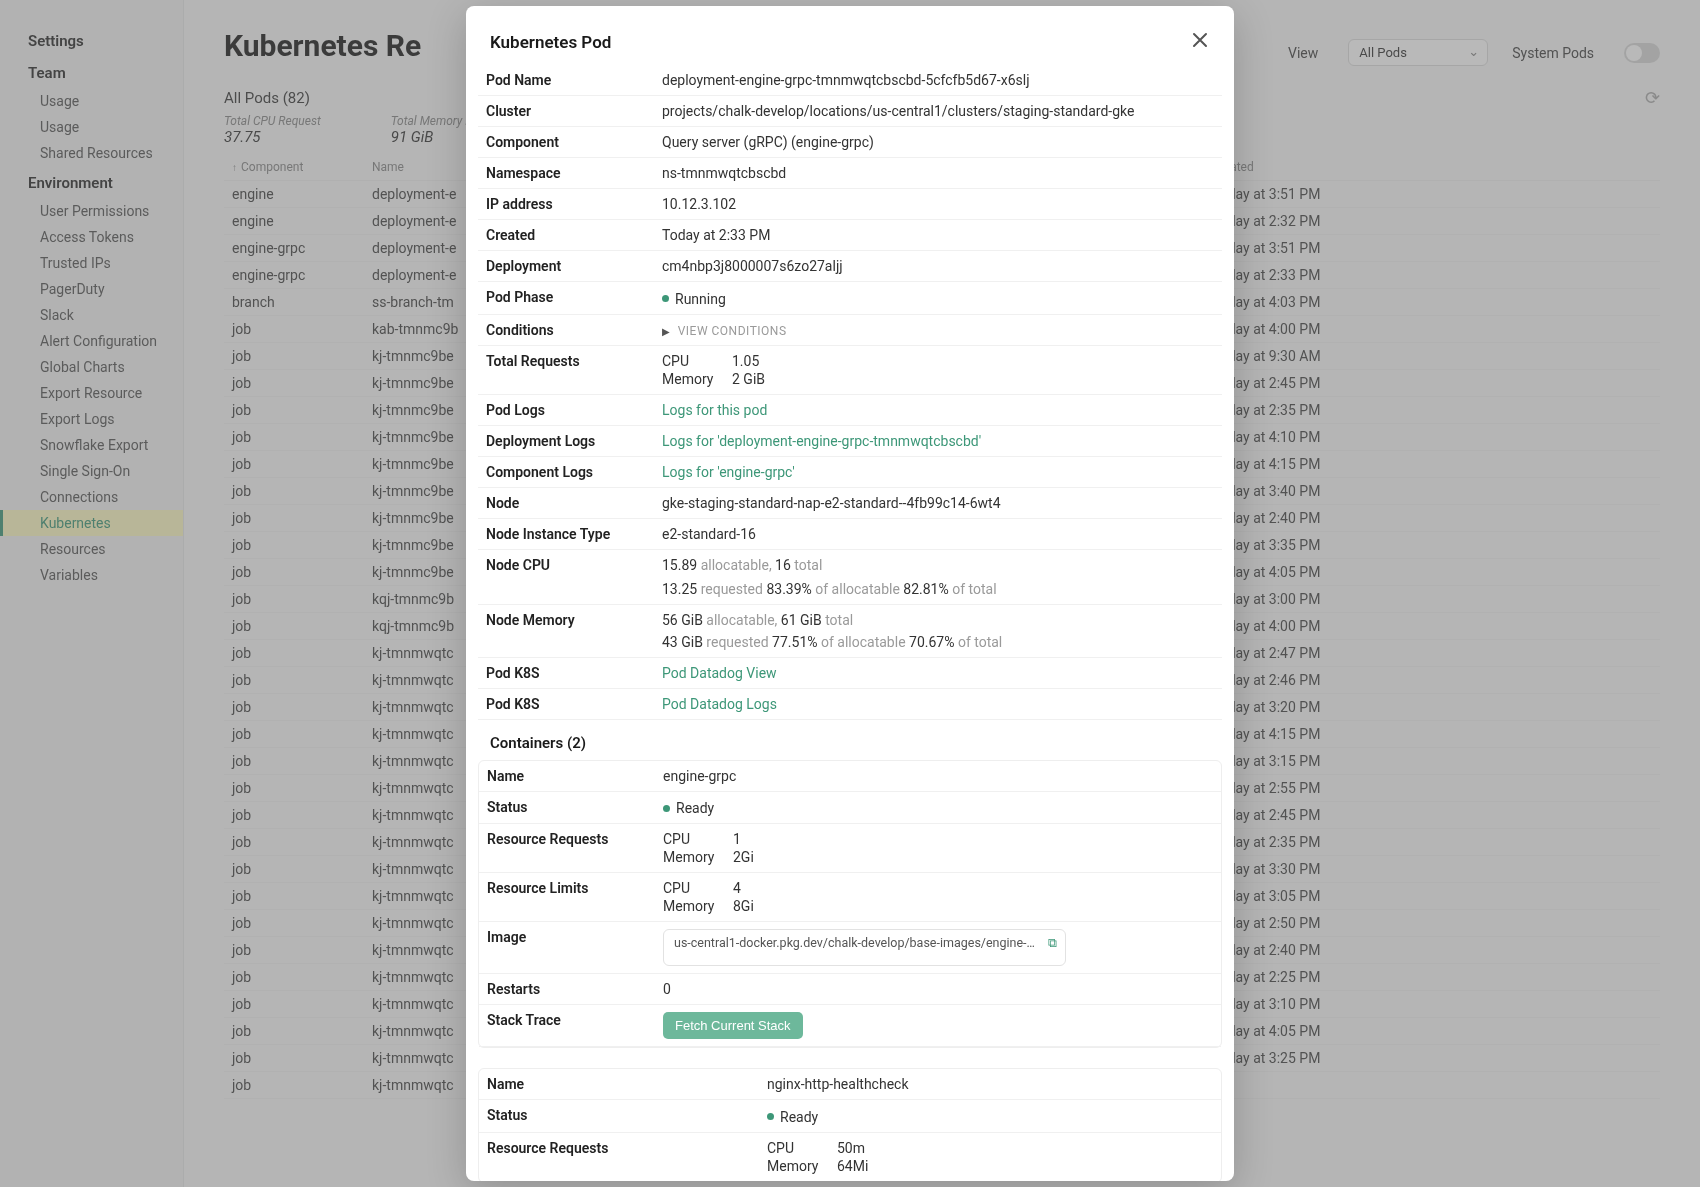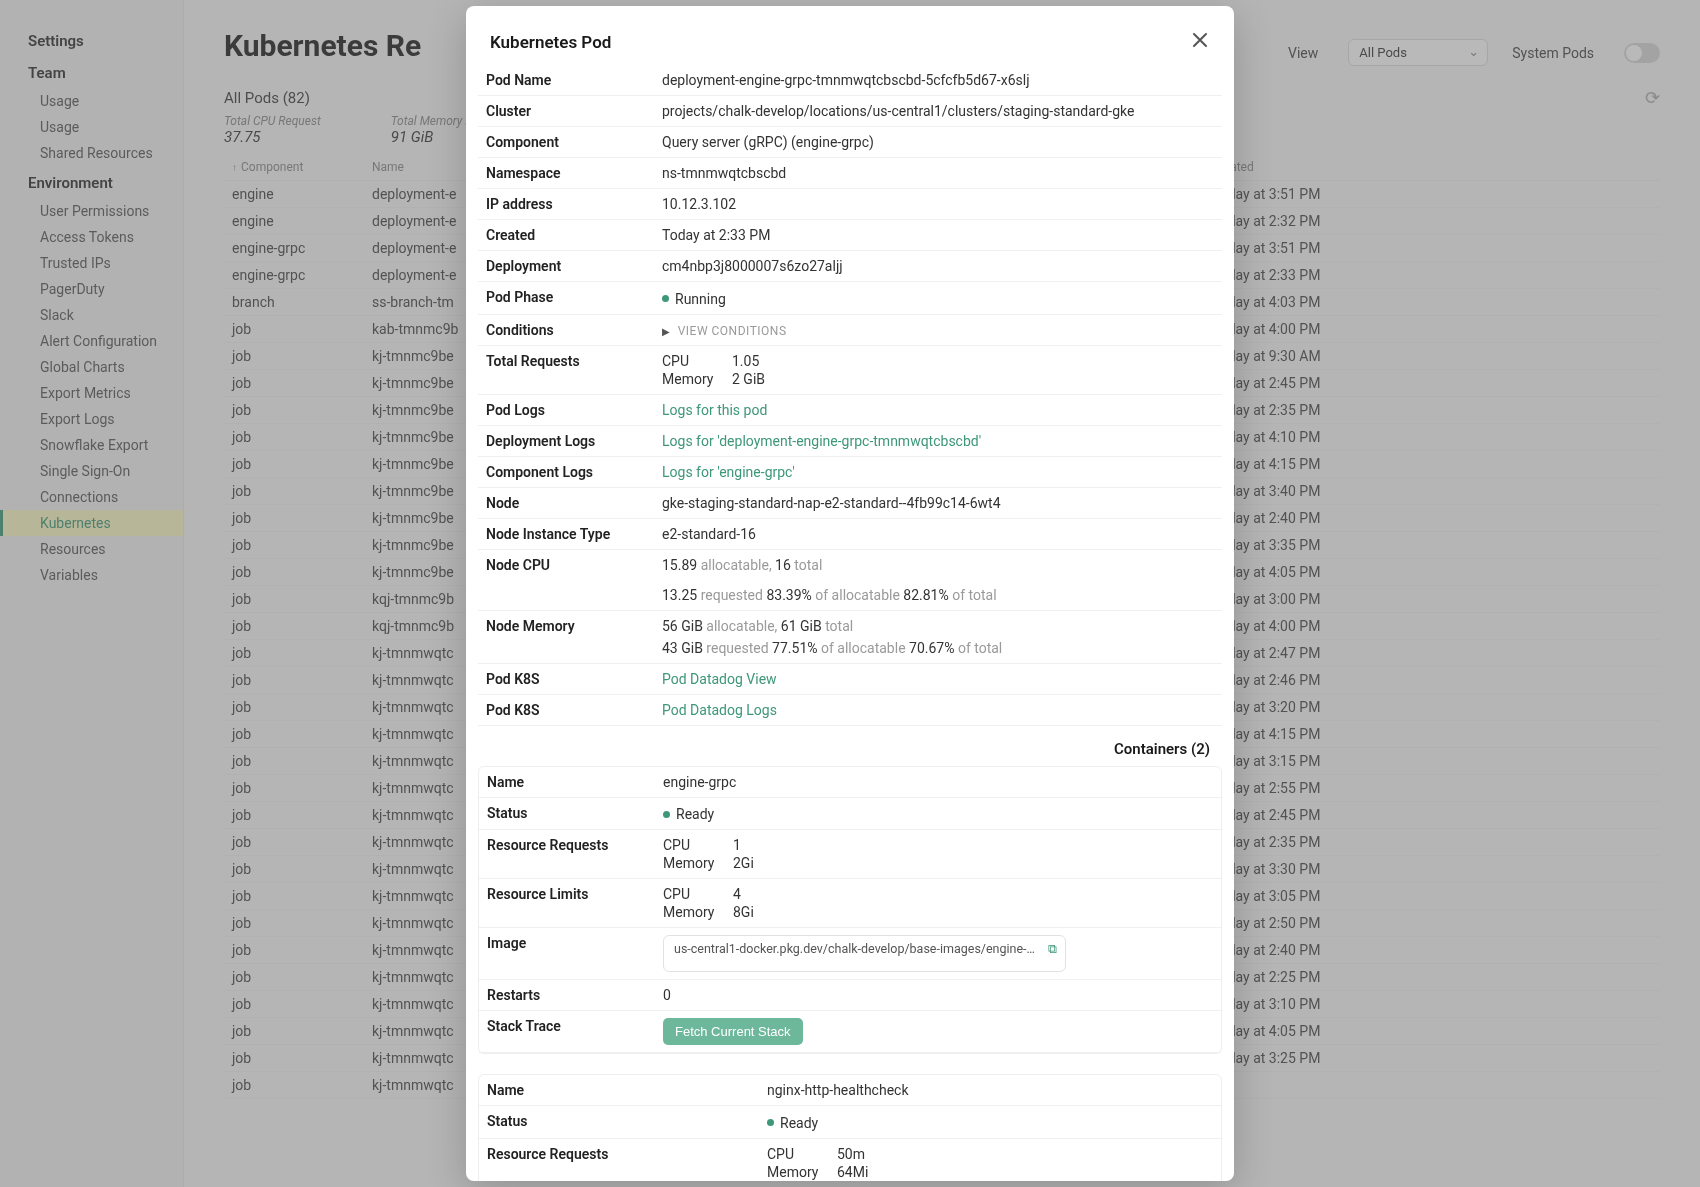--- a/index.html
+++ b/index.html
@@ -104,21 +104,21 @@
   .modal-title { font-size: 17px; font-weight: 600; }
   .close-icon { cursor: pointer; color: #555; }
   .kv-table { width: calc(100% - 24px); margin: 0 12px; border-collapse: collapse; font-size: 14px;}
   .kv-table tr { border-bottom: 1px solid #f0f0f0; }
   .kv-table td { padding: 7px 8px; vertical-align: top;}
   .kv-table td.key { width: 176px; font-weight: 600; color: #222; }
   .kv-table td.val { color: #333; }
   .link { color: #3d9778; cursor: pointer; }
   .muted { color: #9a9a9a; }
   .inline-grid2 { display: grid; grid-template-columns: 70px auto; row-gap: 2px; }
-  .section-title { font-size: 15px; font-weight: 600; padding: 14px 24px 8px 24px; text-align: right; }
+  .section-title { font-size: 15px; font-weight: 600; padding: 14px 24px 8px 24px; }
   .container-block { margin: 0 12px 20px 12px; border: 1px solid #eee; border-radius: 6px; }
   .container-block .kv-table { margin: 0; width: 100%; }
   .img-box {
     border: 1px solid #e2e2e2; border-radius: 6px; padding: 5px 30px 15px 10px;
     font-size: 12.5px; color: #555; display: inline-flex; align-items: center; gap: 8px;
     position: relative; max-width: 430px;
   }
   .copy-icon { color: #3d9778; position: absolute; right: 8px;}
   .fetch-btn {
     background: #6db89b; color: #fff; border: none; border-radius: 5px;
@@ -140,21 +140,21 @@
     <div class="sidebar-item">Usage</div>
     <div class="sidebar-item">Shared Resources</div>
     <div class="sidebar-heading">Environment</div>
     <div class="sidebar-item">User Permissions</div>
     <div class="sidebar-item">Access Tokens</div>
     <div class="sidebar-item">Trusted IPs</div>
     <div class="sidebar-item">PagerDuty</div>
     <div class="sidebar-item">Slack</div>
     <div class="sidebar-item">Alert Configuration</div>
     <div class="sidebar-item">Global Charts</div>
-    <div class="sidebar-item">Export Metrics</div>
+    <div class="sidebar-item">Export Resource</div>
     <div class="sidebar-item">Export Logs</div>
     <div class="sidebar-item">Snowflake Export</div>
     <div class="sidebar-item">Single Sign-On</div>
     <div class="sidebar-item">Connections</div>
     <div class="sidebar-item active">Kubernetes</div>
     <div class="sidebar-item">Resources</div>
     <div class="sidebar-item">Variables</div>
   </div>
 
   <div class="main">
@@ -516,21 +516,21 @@
           <td class="val">gke-staging-standard-nap-e2-standard--4fb99c14-6wt4</td>
         </tr>
     <tr>
           <td class="key">Node Instance Type</td>
           <td class="val">e2-standard-16</td>
         </tr>
     <tr>
           <td class="key">Node CPU</td>
         <td class="val">
           <div><span>15.89</span><span class="muted"> allocatable, </span><span>16</span><span class="muted"> total</span></div>
-          <div style="margin-top:14px;"><span>13.25</span><span class="muted"> requested   </span><span>83.39%</span><span class="muted"> of allocatable   </span><span>82.81%</span><span class="muted"> of total</span></div>
+          <div style="margin-top:8px;"><span>13.25</span><span class="muted"> requested   </span><span>83.39%</span><span class="muted"> of allocatable   </span><span>82.81%</span><span class="muted"> of total</span></div>
         </td>
         </tr>
     <tr>
           <td class="key">Node Memory</td>
         <td class="val">
           <div><span>56 GiB</span><span class="muted"> allocatable, </span><span>61 GiB</span><span class="muted"> total</span></div>
           <div style="margin-top:6px;"><span>43 GiB</span><span class="muted"> requested   </span><span>77.51%</span><span class="muted"> of allocatable   </span><span>70.67%</span><span class="muted"> of total</span></div>
         </td>
         </tr>
     <tr>

